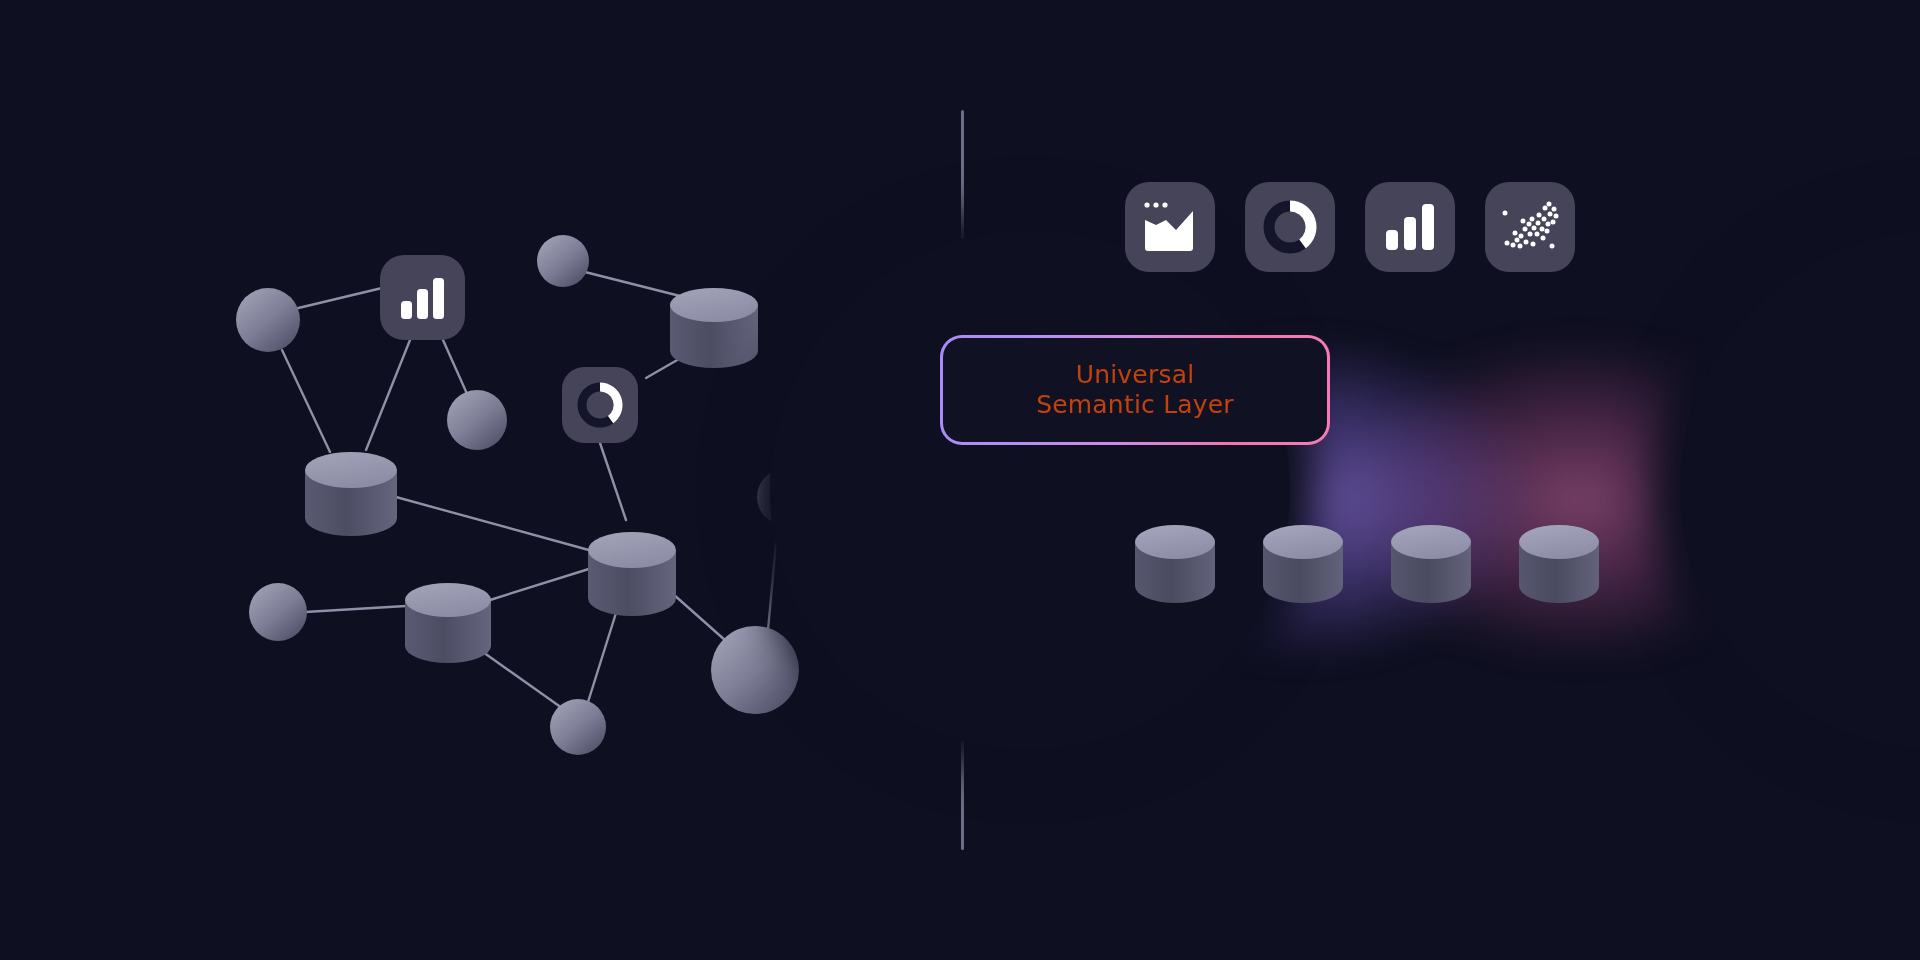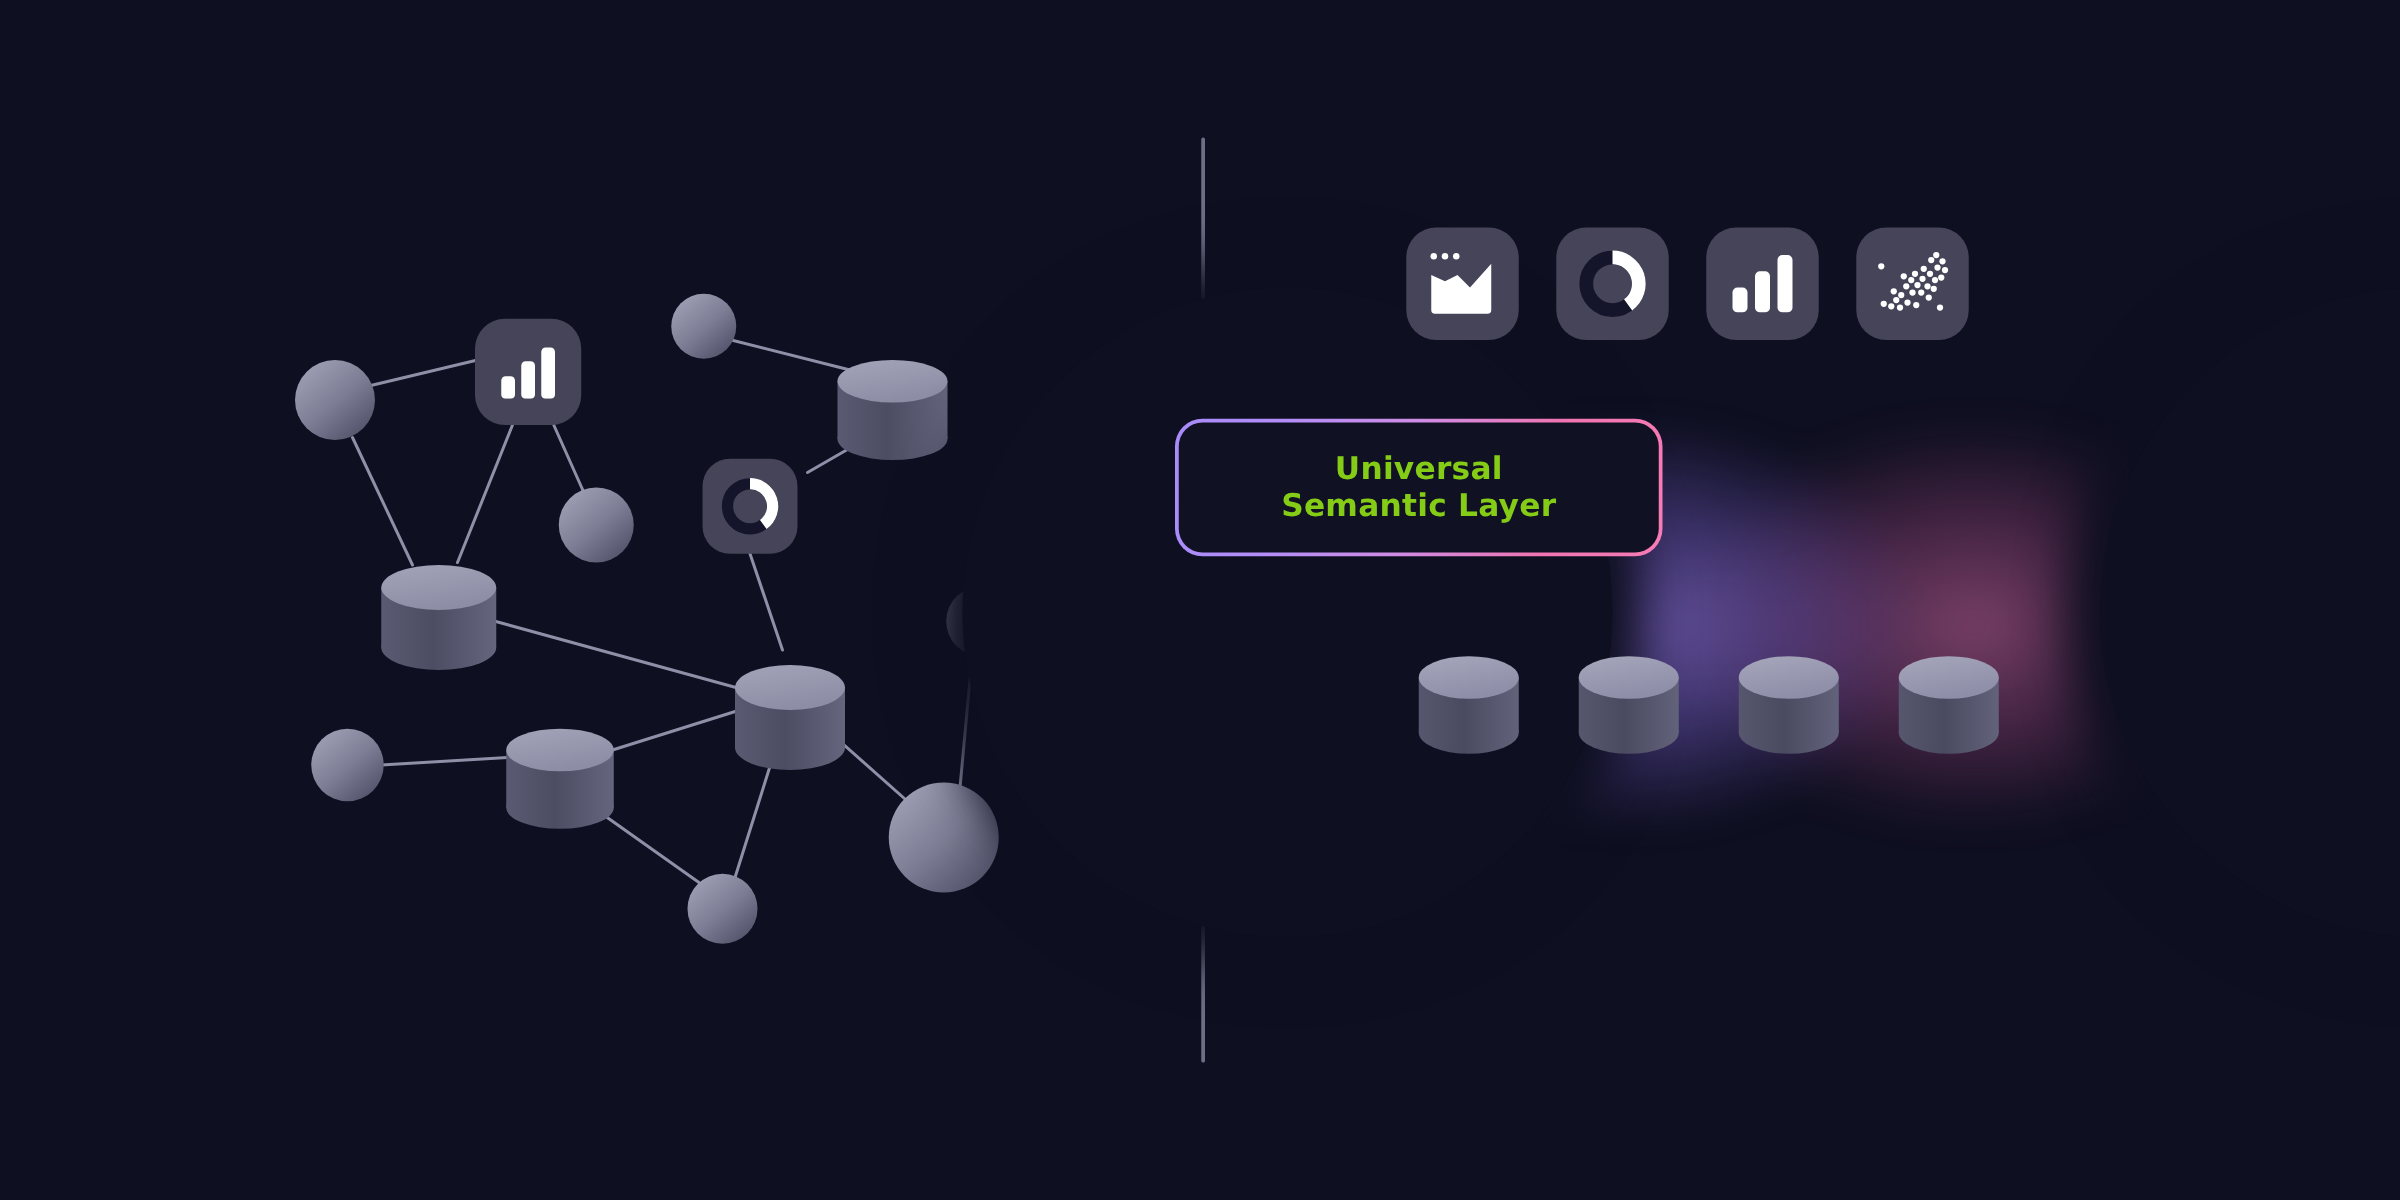--- a/index.html
+++ b/index.html
@@ -39,21 +39,21 @@
   .bi-icon{position:absolute;width:90px;height:90px;border-radius:24px;
            background:#454459;display:flex;align-items:center;justify-content:center;}
 
   #pill{position:absolute;left:-80px;top:335px;width:390px;height:110px;
         border-radius:22px;padding:3px;
         background:linear-gradient(100deg,#a78bfa 0%,#b48ef8 22%,#cf8ce4 48%,#f075b2 76%,#f77bb4 100%);
         box-sizing:border-box;}
   #pill-inner{width:100%;height:100%;border-radius:19px;background:#111124;
         display:flex;flex-direction:column;align-items:center;justify-content:center;
         line-height:1.22;}
-  #pill-inner span{color:#84cc16;font-size:25px;font-weight:bold;letter-spacing:.2px;}
+  #pill-inner span{color:#c2410c;font-size:25px;font-weight:normal;letter-spacing:.2px;}
 
   .cyl{position:absolute;}
 </style>
 </head>
 <body>
 
 <div id="stage">
 
   <div id="left-panel">
     <svg id="net-svg" viewBox="0 0 960 960">

